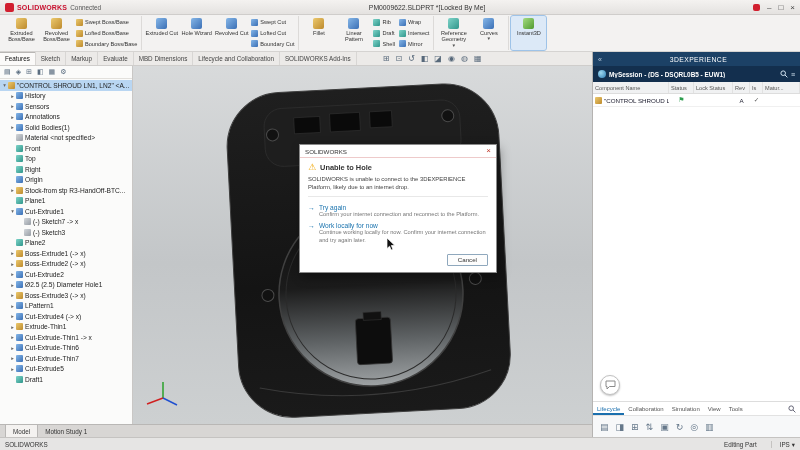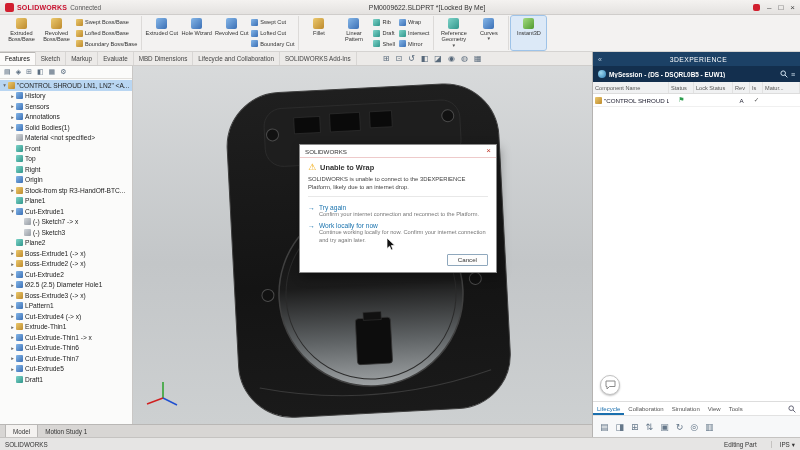--- a/index.html
+++ b/index.html
@@ -637,21 +637,21 @@
   </div>
 
   <div class="dialog">
     <div class="dlg-header">
       <span class="dlg-title">SOLIDWORKS</span>
       <span class="dlg-close">×</span>
     </div>
     <div class="dlg-body">
       <div class="warn-row">
         <span class="warn-icon">⚠</span>
-        <span class="dlg-heading">Unable to Wrap</span>
+        <span class="dlg-heading">Unable to Hole</span>
       </div>
       <div class="dlg-msg">SOLIDWORKS is unable to connect to the 3DEXPERIENCE Platform, likely due to an internet drop.</div>
       <div class="dlg-opts">
         <div class="dlg-opt">
           <span class="opt-arrow">→</span>
           <span>
             <span class="opt-label" style="display:block">Try again</span>
             <span class="opt-desc" style="display:block">Confirm your internet connection and reconnect to the Platform.</span>
           </span>
         </div>

